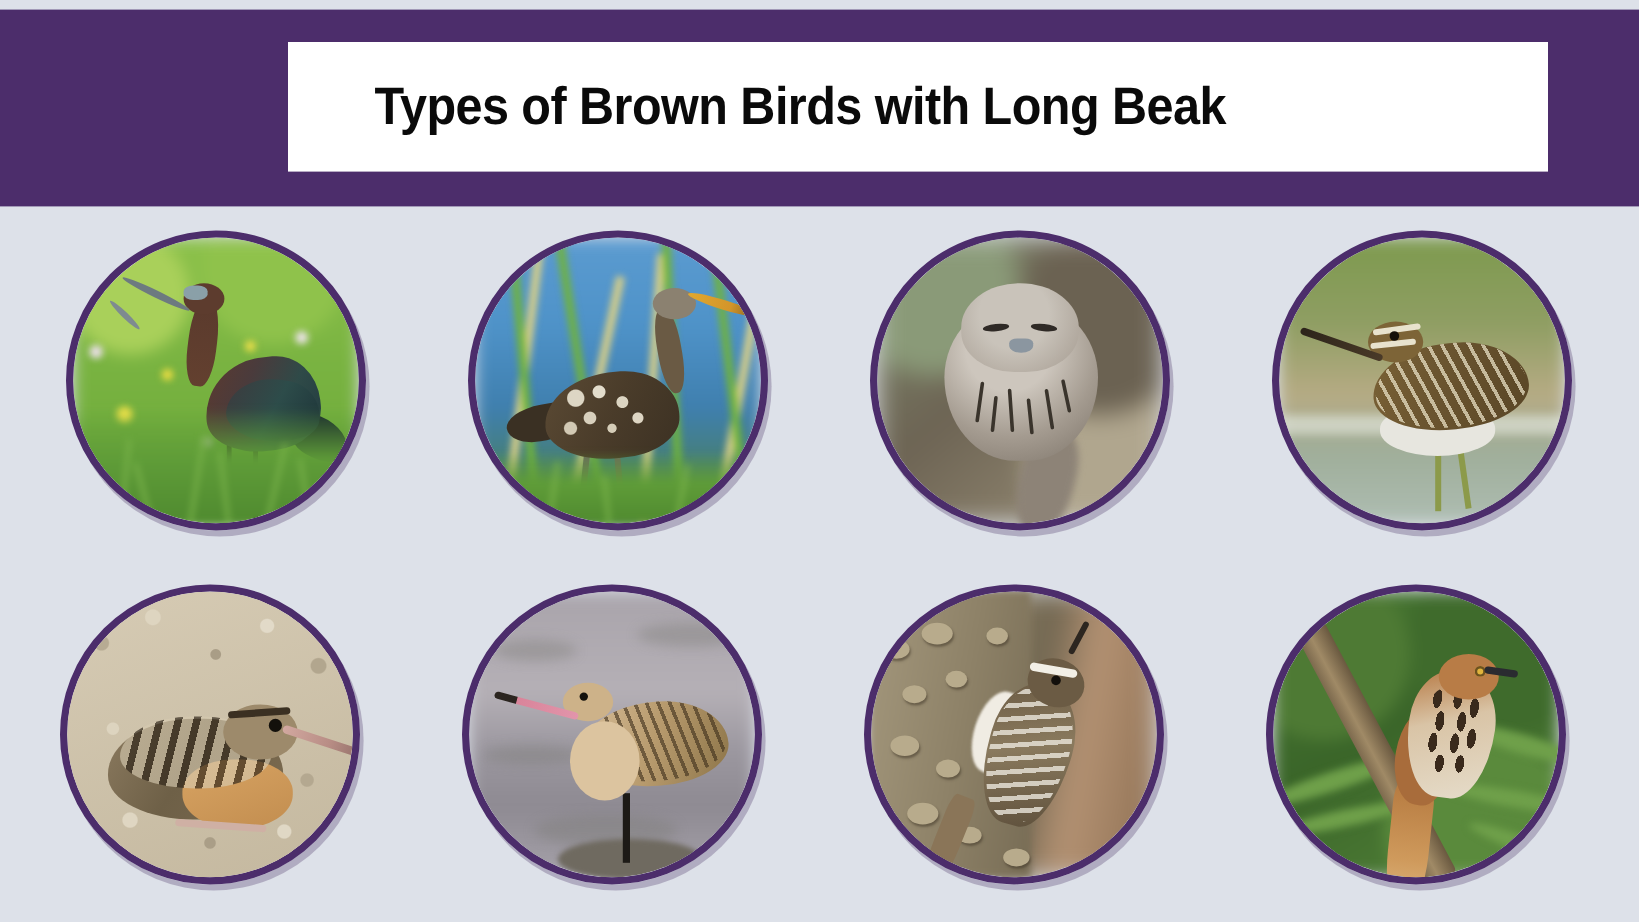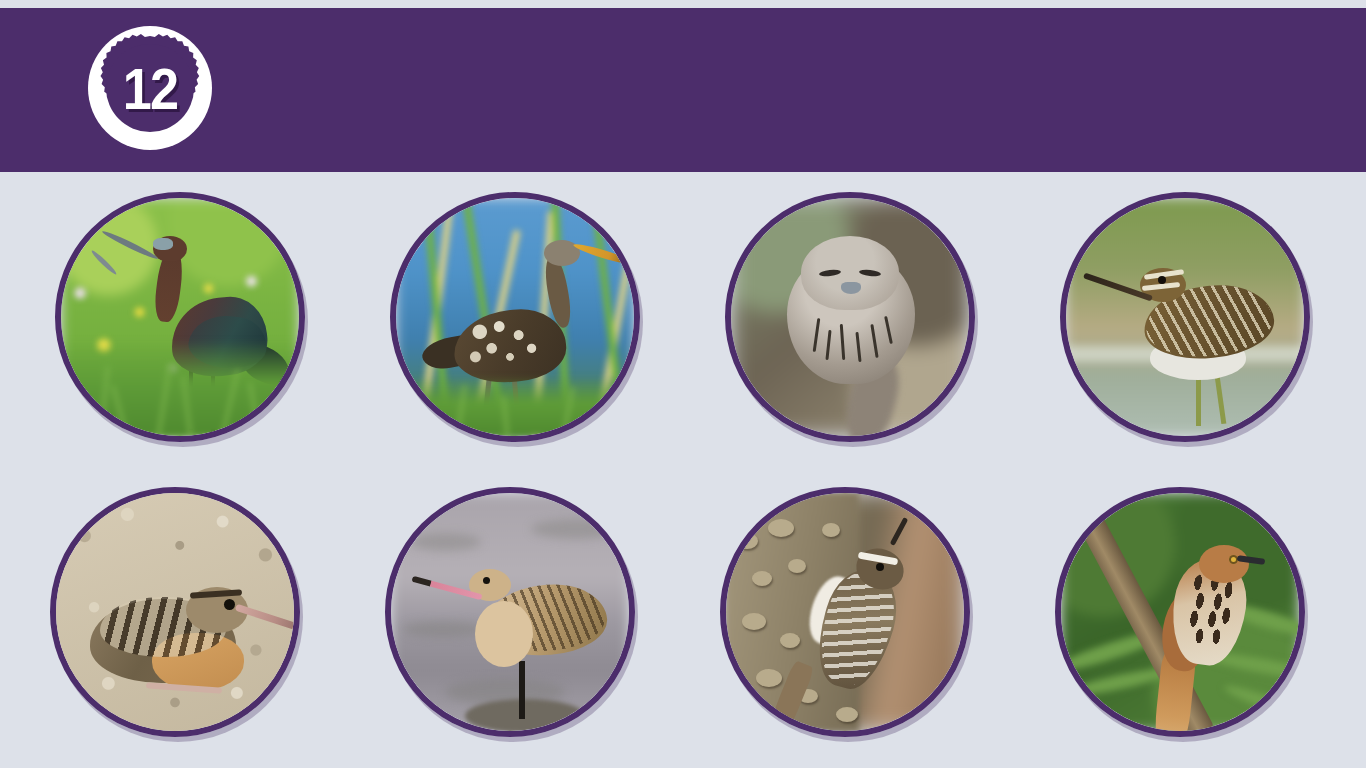--- a/index.html
+++ b/index.html
@@ -282,42 +282,24 @@
       background:linear-gradient(180deg,#b5793f,#cf9a5c 60%,#e0bb85);
       border-radius:18% 18% 46% 46%;transform:rotate(6deg);}
 </style>
 </head>
 <body>
 
 <div class="page">
 
   <div class="header-band"></div>
 
-
-  <div class="badge">
-    <svg viewBox="0 0 124 124" aria-hidden="true">
-      <circle cx="62" cy="62" r="62" fill="#ffffff"></circle>
-      <path id="starburst" fill="#4c2d6b" d="
-        M62 10
-        L66.8 11.0 L70.8 8.0 L74.9 10.6 L79.2 8.8 L82.6 12.2 L87.1 11.3 L89.7 15.3
-        L94.3 15.3 L96.0 19.7 L100.4 20.6 L101.2 25.2 L105.3 27.0 L105.1 31.6
-        L108.8 34.2 L107.7 38.7 L110.8 42.0 L108.9 46.2 L111.2 50.0 L108.6 53.8
-        L110.1 58.1 L106.9 61.3 L107.5 65.8 L103.8 68.3 L103.4 72.9 L99.4 74.6
-        L98.1 79.0 L93.8 79.9 L91.7 84.0 L87.3 84.0 L84.5 87.6 L80.2 86.8
-        L76.9 89.9 L72.9 88.3 L69.2 90.7 L65.5 88.5 L62 90.2 L58.5 88.5
-        L54.8 90.7 L50.8 88.3 L47.5 89.9 L43.5 86.8 L39.2 87.6 L36.4 84.0
-        L32.0 84.0 L29.9 79.9 L25.6 79.0 L24.3 74.6 L20.3 72.9 L19.9 68.3
-        L16.2 65.8 L16.8 61.3 L13.6 58.1 L15.1 53.8 L12.5 50.0 L14.8 46.2
-        L12.9 42.0 L16.0 38.7 L14.9 34.2 L18.6 31.6 L18.4 27.0 L22.5 25.2
-        L23.3 20.6 L27.7 19.7 L29.4 15.3 L34.0 15.3 L36.6 11.3 L41.1 12.2
-        L44.5 8.8 L48.8 10.6 L52.9 8.0 L56.9 11.0 Z"></path>
-      <circle cx="62" cy="62" r="44" fill="#4c2d6b"></circle>
-    </svg>
-    <div class="badge-num">12</div>
+  <div class="title-box">
+    <h1 class="title-text">Types of Brown Birds with Long Beak</h1>
   </div>
+
 
   <div class="grid">
 
     <div class="cell" style="left:55px;top:20px;">
       <div class="circle">
         <div class="photo">
           <div class="layer sc-grass blurA"></div>
           <div class="layer dots-yellow blurC"></div>
           <div class="layer ibis-tail"></div>
           <div class="layer ibis-leg1"></div>

